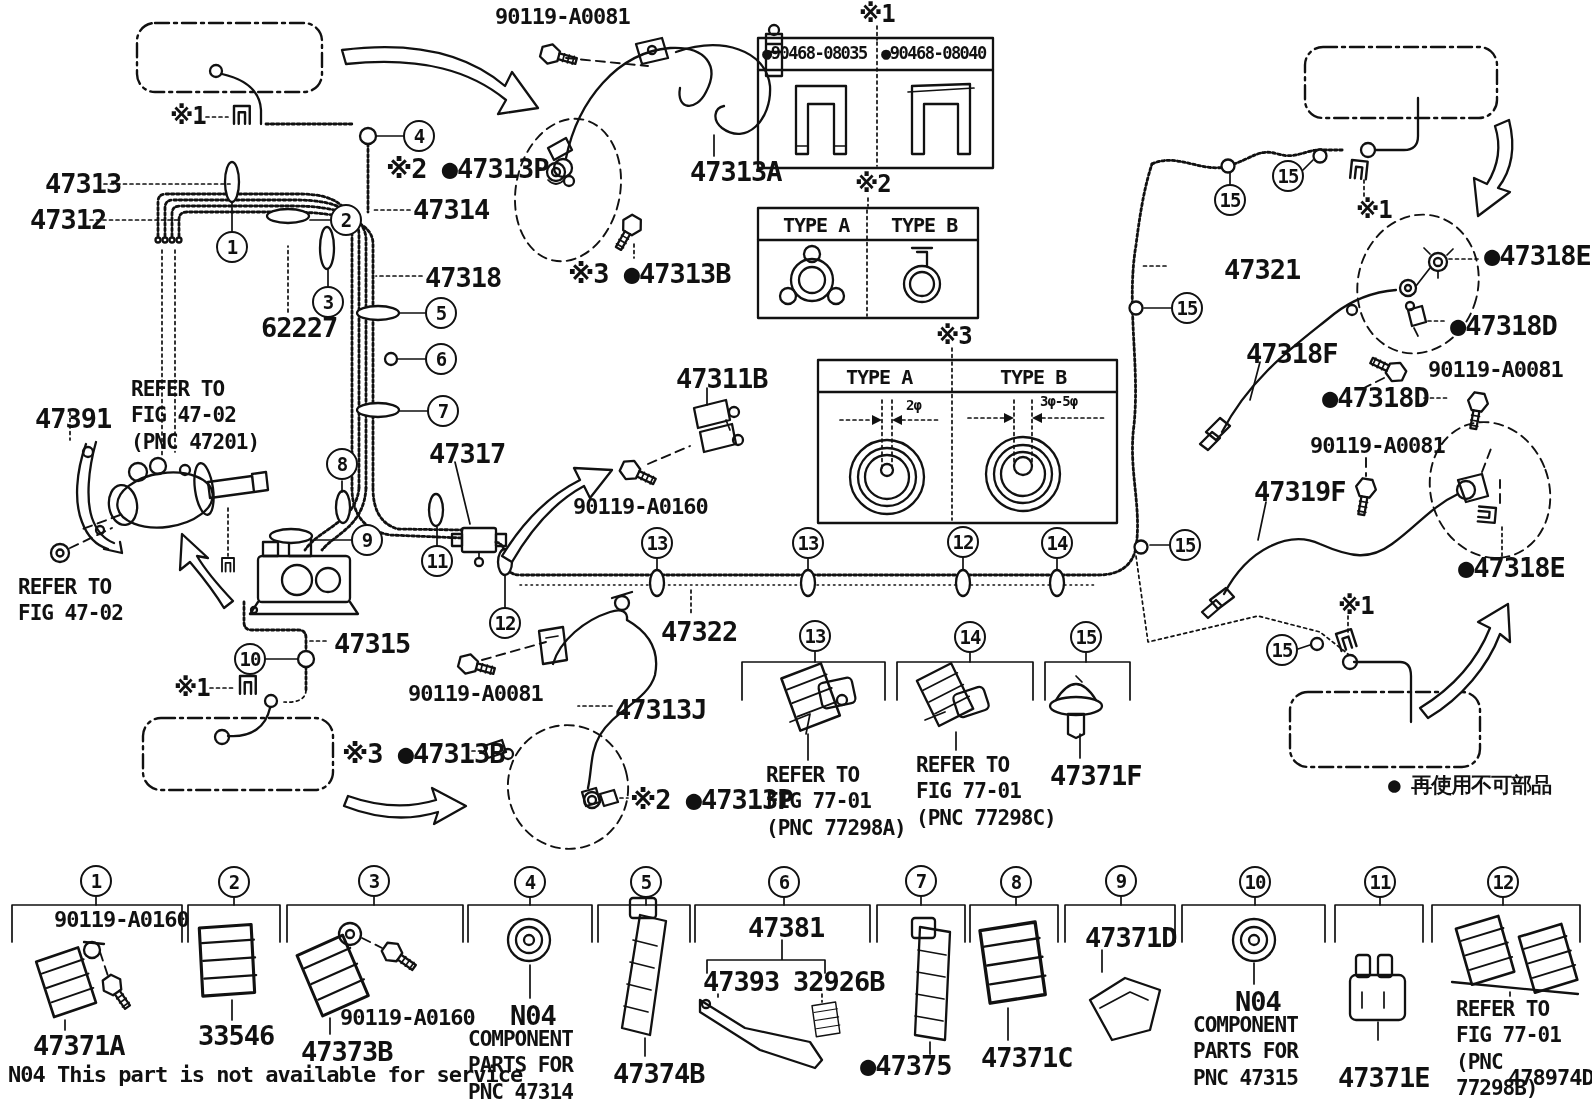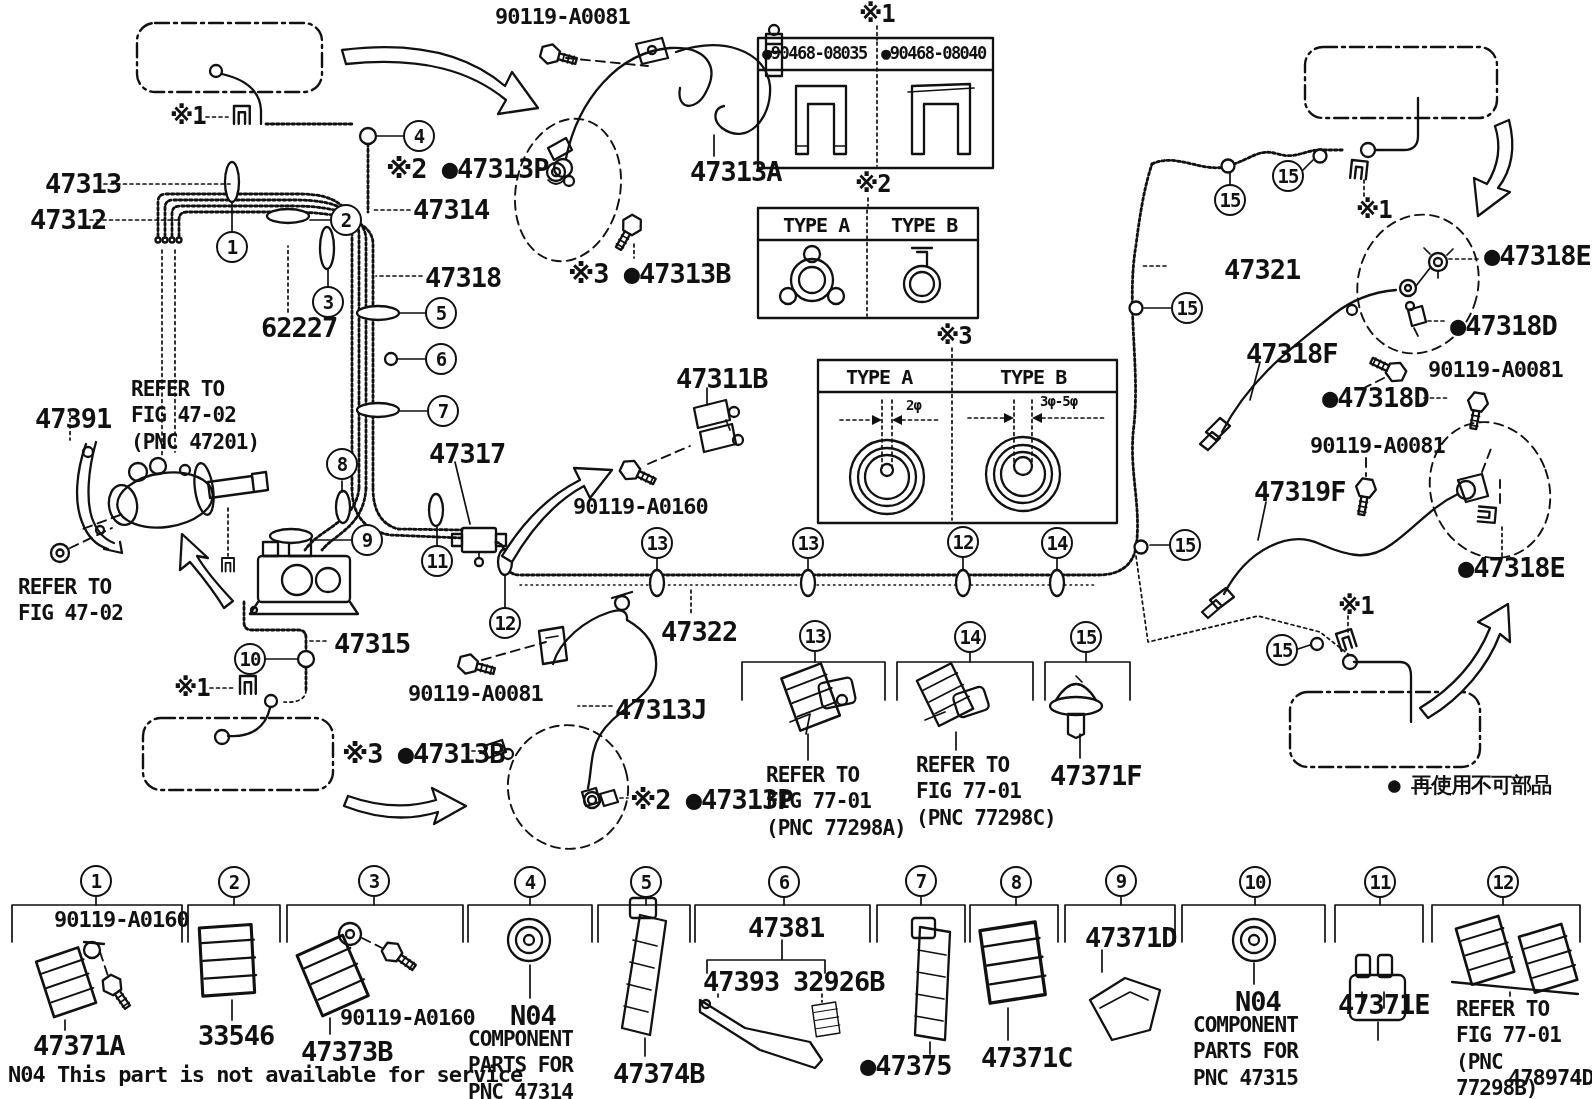--- a/index.html
+++ b/index.html
@@ -527,21 +527,21 @@
 <div class="lbl" style="left:748px;top:914px">47381</div>
 <div class="lbl" style="left:703px;top:968px">47393</div>
 <div class="lbl" style="left:793px;top:968px">32926B</div>
 <div class="lbl" style="left:860px;top:1052px">●47375</div>
 <div class="lbl" style="left:981px;top:1044px">47371C</div>
 <div class="lbl" style="left:1085px;top:924px">47371D</div>
 <div class="lbl" style="left:1235px;top:988px">N04</div>
 <div class="lbl sm" style="left:1193px;top:1012px">COMPONENT
 PARTS FOR
 PNC 47315</div>
-<div class="lbl" style="left:1338px;top:991px">47371E</div>
+<div class="lbl" style="left:1338px;top:1064px">47371E</div>
 <div class="lbl sm" style="left:1456px;top:996px">REFER TO
 FIG 77-01
 (PNC 77298B)</div>
 
 <div class="lbl md w600" style="left:8px;top:1063px">N04 This part is not available for service</div>
 <div class="lbl md" style="left:1508px;top:1066px">478974D</div>
 
 <div class="co" style="left:232px;top:247px">1</div>
 <div class="co" style="left:346px;top:220px">2</div>
 <div class="co" style="left:328px;top:302px">3</div>

